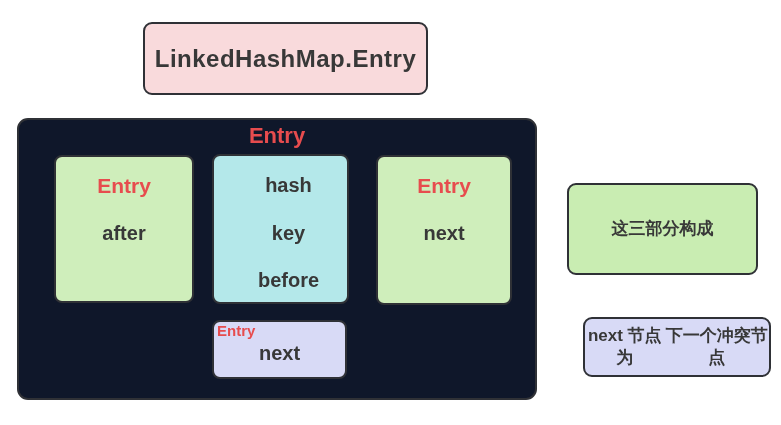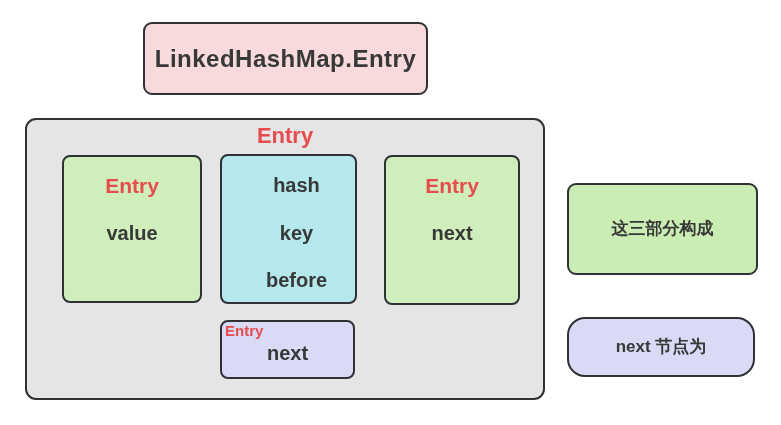--- a/index.html
+++ b/index.html
@@ -29,23 +29,23 @@
     display: flex; align-items: center; justify-content: center;
   }
   .pink-box .big-label {
     font-size: 24px;
     font-weight: bold;
     color: #383838;
     letter-spacing: 0.5px;
   }
   
   .outer-box {
-    left: 25px; top: 118px;
+    left: 17px; top: 118px;
     width: 520px; height: 282px;
-    background: #e5e5e5;
+    background: #0f172a;
     border-radius: 11px;
   }
   .outer-title {
     position: absolute;
     left: 0; top: 3px;
     width: 100%;
     text-align: center;
     font-size: 22px;
     font-weight: bold;
     color: #e74c4e;
@@ -102,42 +102,41 @@
     color: #383838;
     line-height: 24px;
     text-align: center;
   }
   .note-green {
     left: 567px; top: 183px;
     width: 191px; height: 92px;
     background: #c9edb2;
   }
   .note-purple {
-    left: 567px; top: 317px;
+    left: 583px; top: 317px;
     width: 188px; height: 60px;
     background: #d8daf6;
     line-height: 22px;
-    border-radius: 18px;
   }
 </style>
 </head>
 <body>
 
 <div class="canvas">
 
   <div class="box pink-box">
     <span class="big-label">LinkedHashMap.Entry</span>
   </div>
 
   <div class="box outer-box">
     <div class="outer-title">Entry</div>
 
     <div class="box inner green-inner before-box">
       <div class="red-title">Entry</div>
-      <div class="field">value</div>
+      <div class="field">after</div>
     </div>
 
     <div class="box inner cyan-inner data-box">
       <div class="field">hash</div>
       <div class="field">key</div>
       <div class="field">before</div>
     </div>
 
     <div class="box inner green-inner after-box">
       <div class="red-title">Entry</div>
@@ -149,15 +148,16 @@
       <span class="field next-field">next</span>
     </div>
   </div>
 
   <div class="box note note-green">
     <div>这三部分构成</div>
   </div>
 
   <div class="box note note-purple">
     <div>next 节点为</div>
+    <div>下一个冲突节点</div>
   </div>
 
 </div>
 
 </body></html>

